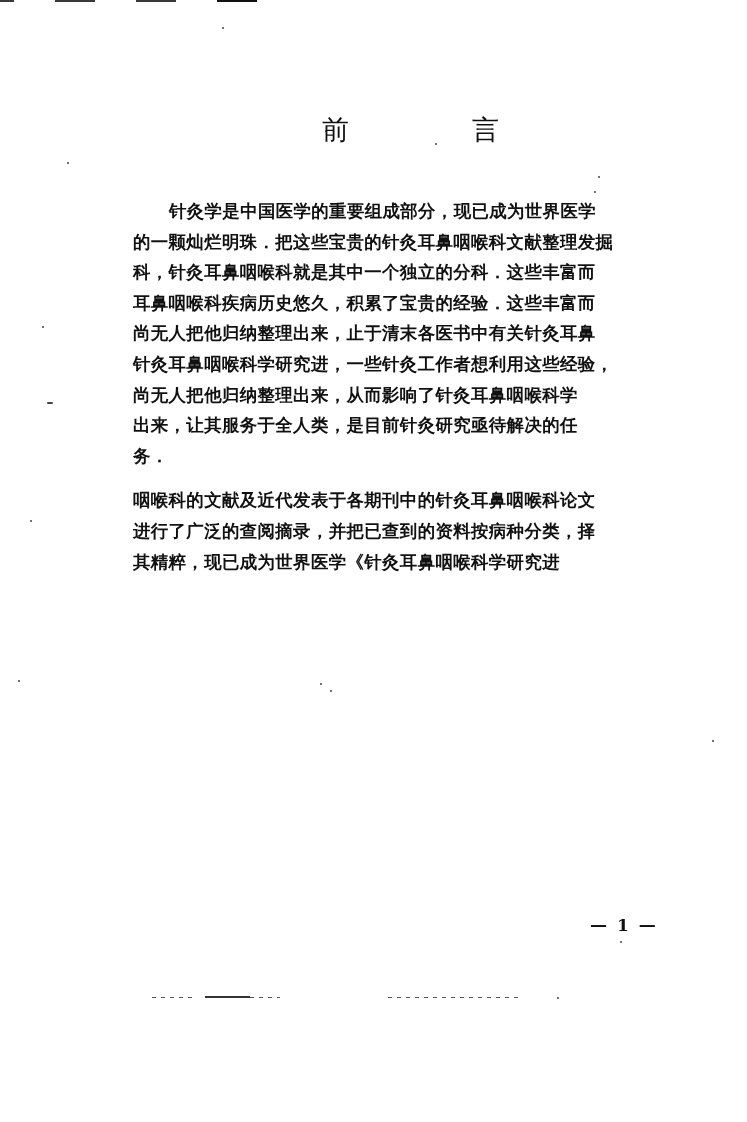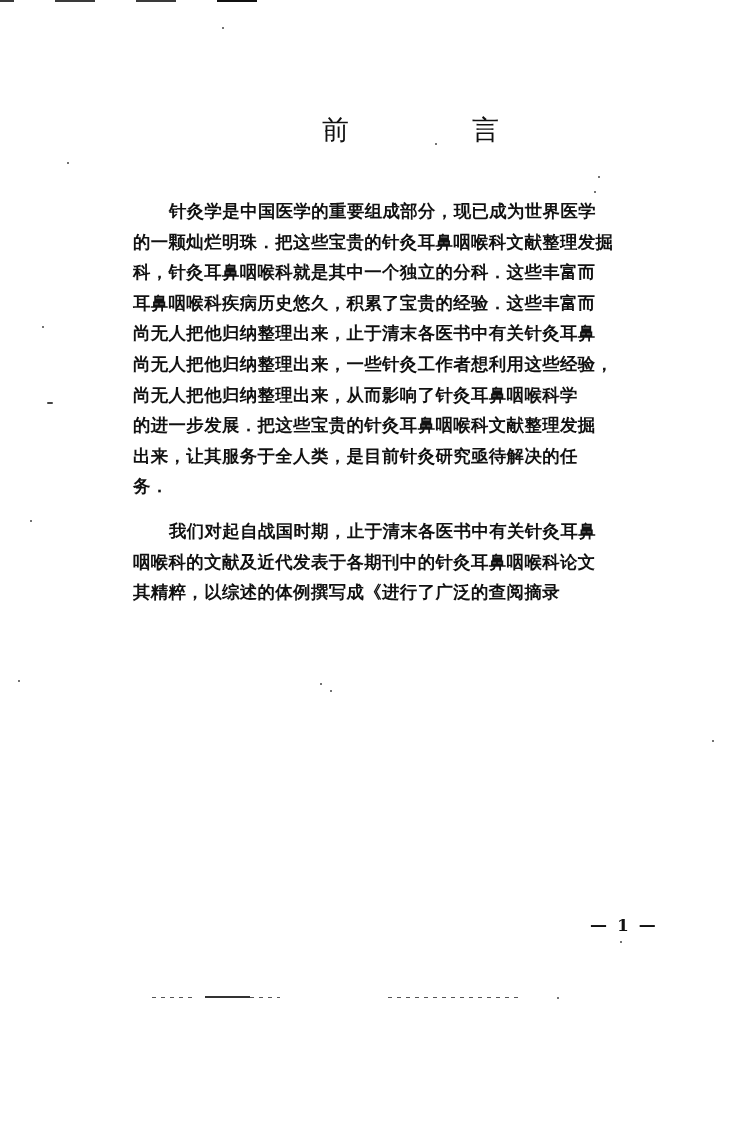--- a/index.html
+++ b/index.html
@@ -108,31 +108,30 @@
   <span class="t2">言</span>
 </div>
 
 <div class="body-text">
   <div>
     <span class="line indent">针灸学是中国医学的重要组成部分，现已成为世界医学</span>
     <span class="line">的一颗灿烂明珠．把这些宝贵的针灸耳鼻咽喉科文献整理发掘</span>
     <span class="line">科，针灸耳鼻咽喉科就是其中一个独立的分科．这些丰富而</span>
     <span class="line">耳鼻咽喉科疾病历史悠久，积累了宝贵的经验．这些丰富而</span>
     <span class="line">尚无人把他归纳整理出来，止于清末各医书中有关针灸耳鼻</span>
-    <span class="line">尚无人把他归纳整理出来，一些针灸工作者想利用这些经验，</span>
+    <span class="line">针灸耳鼻咽喉科学研究进，一些针灸工作者想利用这些经验，</span>
     <span class="line">尚无人把他归纳整理出来，从而影响了针灸耳鼻咽喉科学</span>
-    <span class="line">的进一步发展．把这些宝贵的针灸耳鼻咽喉科文献整理发掘</span>
     <span class="line">出来，让其服务于全人类，是目前针灸研究亟待解决的任</span>
     <span class="line">务．</span>
   </div>
   <div class="para-gap"></div>
   <div>
-    <span class="line indent">我们对起自战国时期，止于清末各医书中有关针灸耳鼻</span>
     <span class="line">咽喉科的文献及近代发表于各期刊中的针灸耳鼻咽喉科论文</span>
-    <span class="line">其精粹，以综述的体例撰写成《进行了广泛的查阅摘录</span>
+    <span class="line">进行了广泛的查阅摘录，并把已查到的资料按病种分类，择</span>
+    <span class="line">其精粹，现已成为世界医学《针灸耳鼻咽喉科学研究进</span>
   </div>
 </div>
 
 <div class="page-number">— 1 —</div>
 
 <div class="bottom-noise" style="left:152px;width:40px;"></div>
 <div class="bottom-noise solid" style="left:205px;width:45px;"></div>
 <div class="bottom-noise" style="left:250px;width:30px;"></div>
 <div class="bottom-noise" style="left:388px;width:135px;"></div>
 <div class="speck" style="left:557px;top:997px;"></div>

